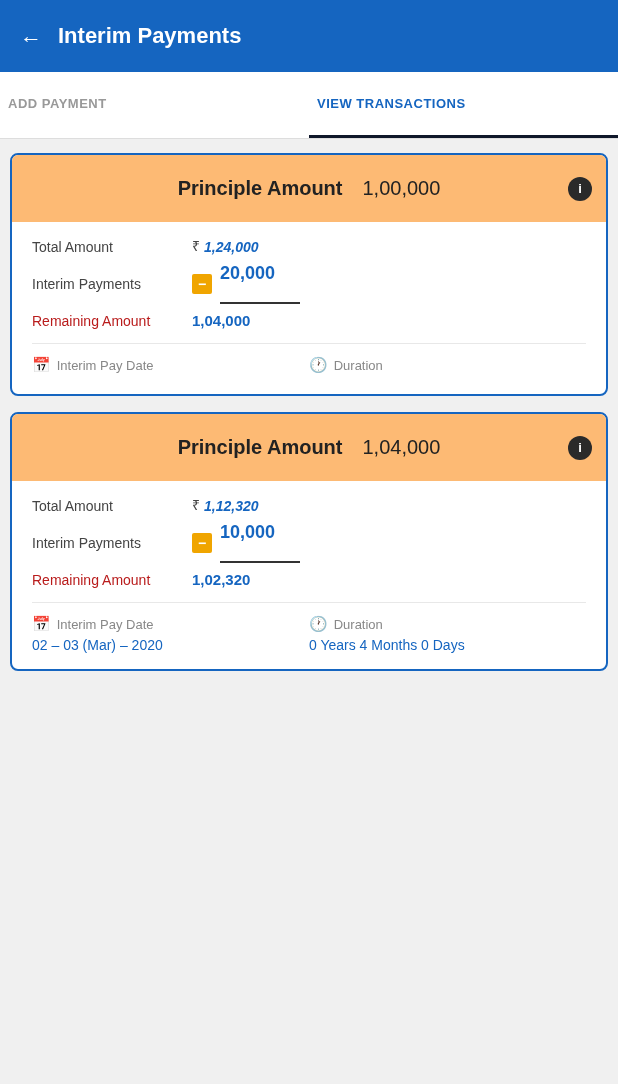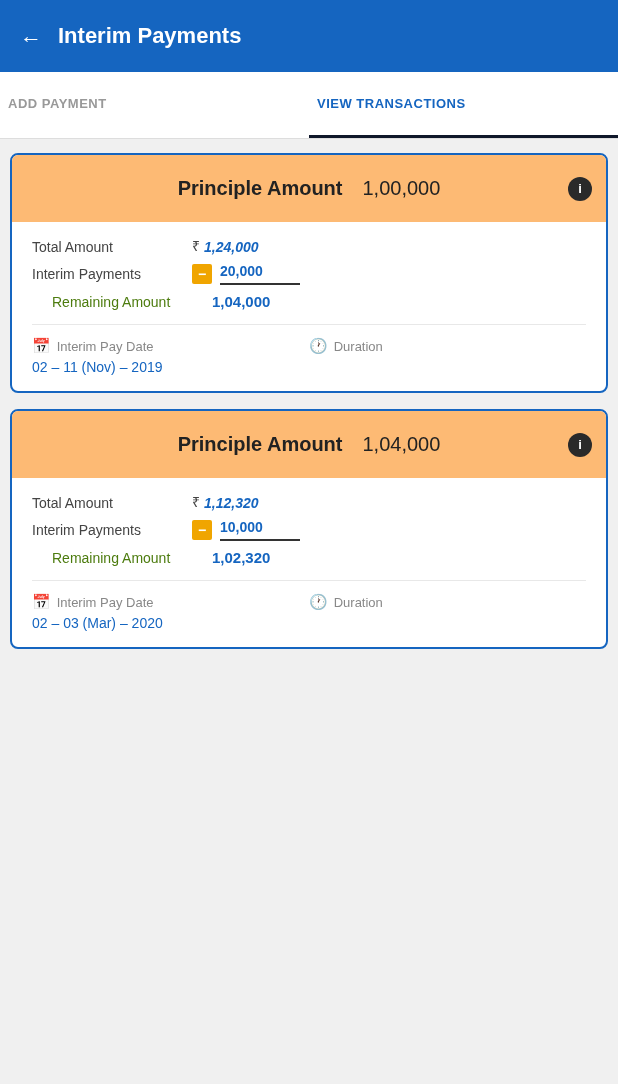--- a/index.html
+++ b/index.html
@@ -156,39 +156,38 @@
       width: 20px;
       height: 20px;
       display: flex;
       align-items: center;
       justify-content: center;
       border-radius: 2px;
       margin-right: 8px;
       flex-shrink: 0;
     }
     .interim-value {
-      font-size: 14px;
+      font-size: 18px;
       color: #1565c0;
       font-weight: 600;
       border-bottom: 2px solid #333;
-      padding-bottom: 4px;
+      padding-bottom: 18px;
       min-width: 80px;
     }
 
     
     .remaining-row {
       display: flex;
       align-items: center;
       margin-bottom: 14px;
     }
     .remaining-label {
       font-size: 14px;
-      color: #4d7c0f;
+      color: #b91c1c;
       min-width: 160px;
-      margin-left: 20px;
     }
     .remaining-value {
       font-size: 15px;
       color: #1565c0;
       font-weight: 700;
     }
 
     
     .meta-row {
       display: flex;
@@ -259,21 +258,20 @@
         <span class="remaining-label">Remaining Amount</span>
         <span class="remaining-value">1,04,000</span>
       </div>
       <hr class="card-divider">
       <div class="meta-row">
         <div class="meta-col">
           <div class="meta-label">
             <span class="meta-icon">📅</span>
             <span>Interim Pay Date</span>
           </div>
-          <div class="meta-value">02 – 11 (Nov) – 2019</div>
         </div>
         <div class="meta-col">
           <div class="meta-label">
             <span class="meta-icon">🕐</span>
             <span>Duration</span>
           </div>
         </div>
       </div>
     </div>
   </div>
@@ -306,18 +304,19 @@
             <span class="meta-icon">📅</span>
             <span>Interim Pay Date</span>
           </div>
           <div class="meta-value">02 – 03 (Mar) – 2020</div>
         </div>
         <div class="meta-col">
           <div class="meta-label">
             <span class="meta-icon">🕐</span>
             <span>Duration</span>
           </div>
+          <div class="meta-value">0 Years 4 Months 0 Days</div>
         </div>
       </div>
     </div>
   </div>
 
 </div>
 
 </body></html>

